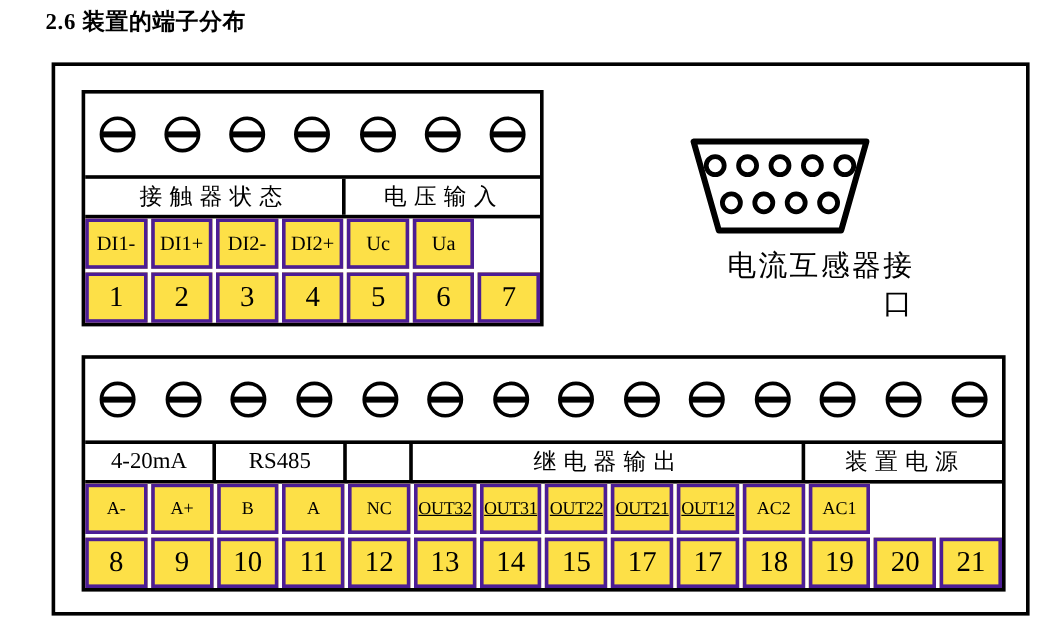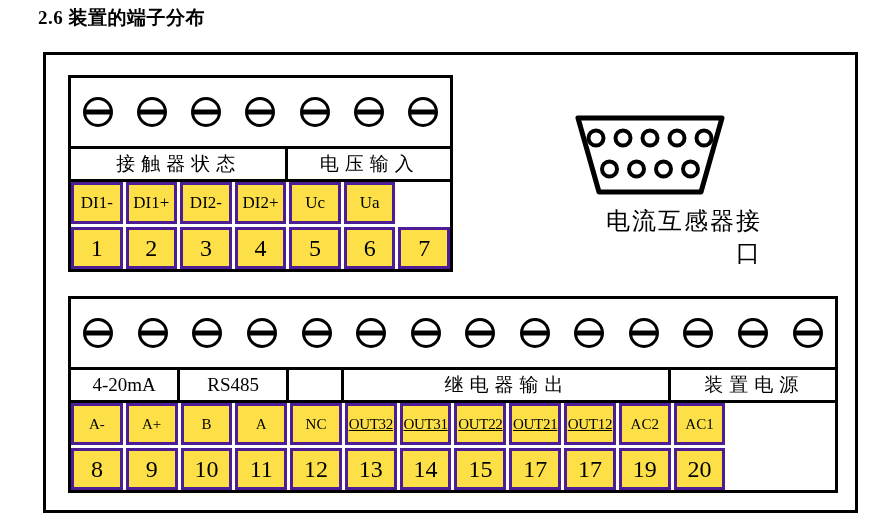--- a/index.html
+++ b/index.html
@@ -167,18 +167,20 @@
       <div class="cell">8</div>
       <div class="cell">9</div>
       <div class="cell">10</div>
       <div class="cell">11</div>
       <div class="cell">12</div>
       <div class="cell">13</div>
       <div class="cell">14</div>
       <div class="cell">15</div>
       <div class="cell">17</div>
       <div class="cell">17</div>
+      <div class="cell">18</div>
       <div class="cell">19</div>
       <div class="cell">20</div>
+      <div class="cell">21</div>
     </div>
   </div>
 
 </div>
 
 </body></html>

